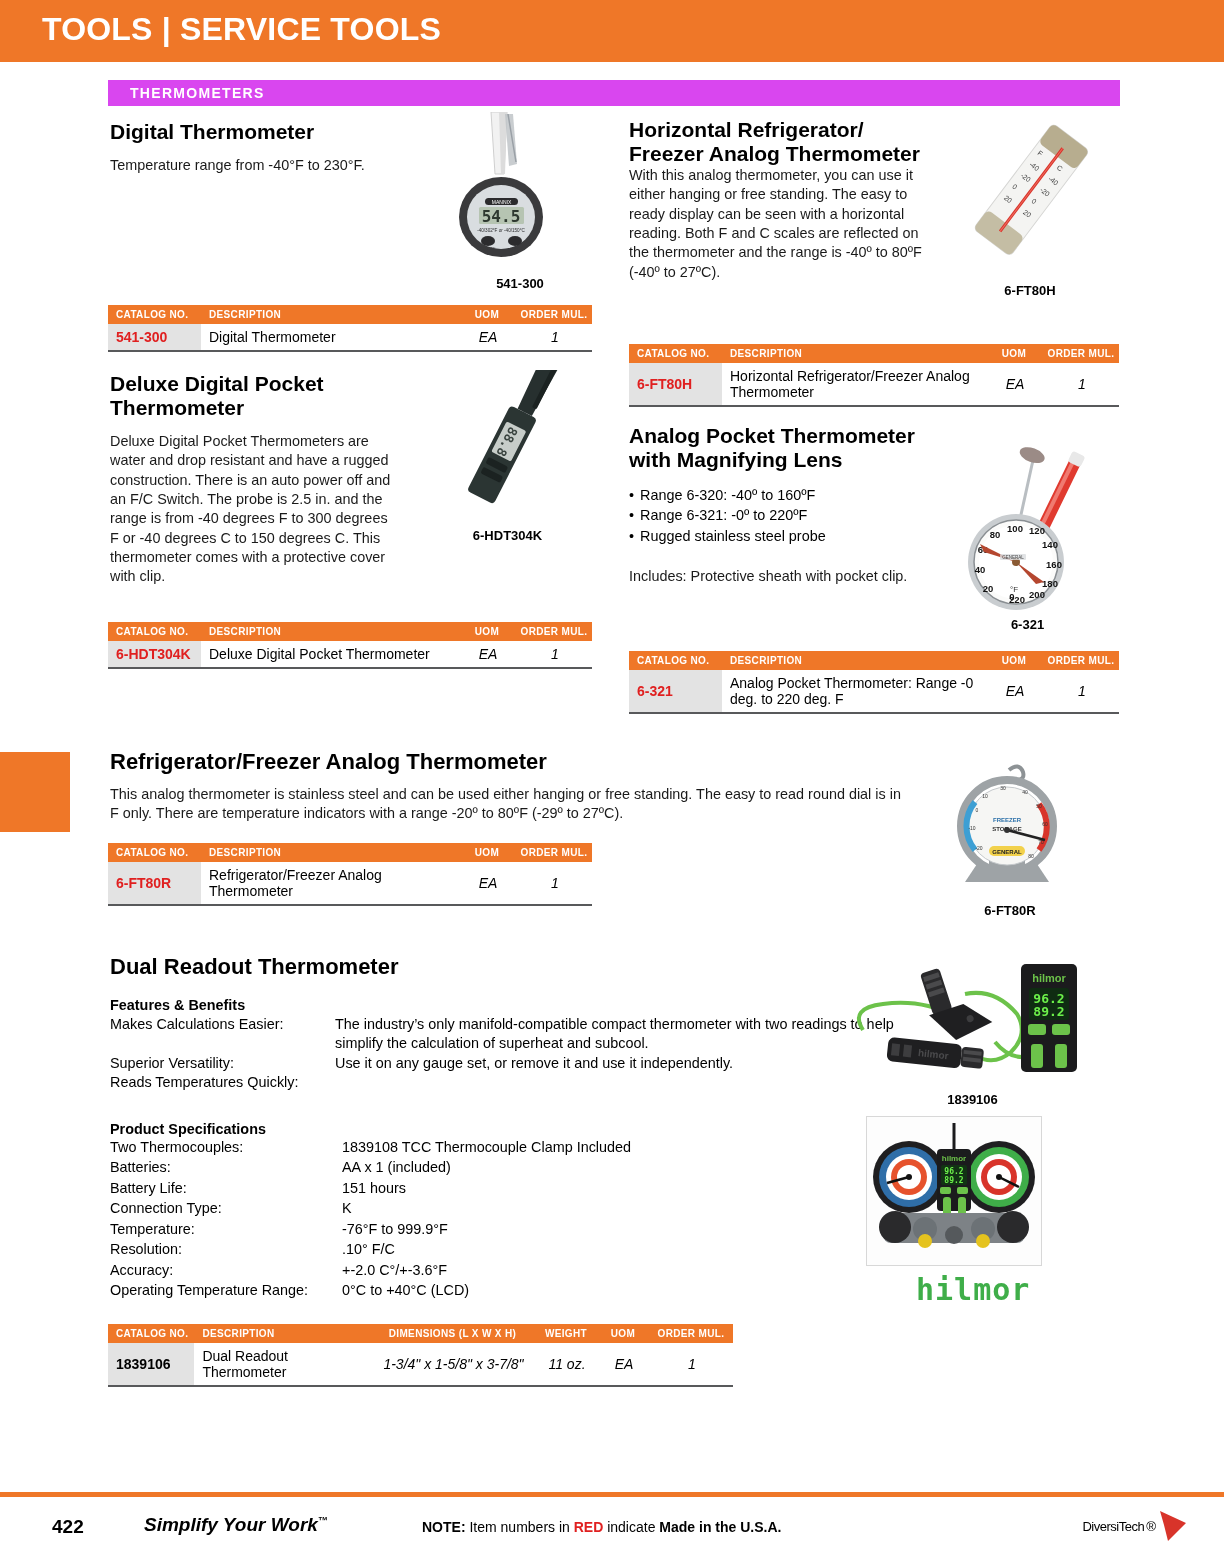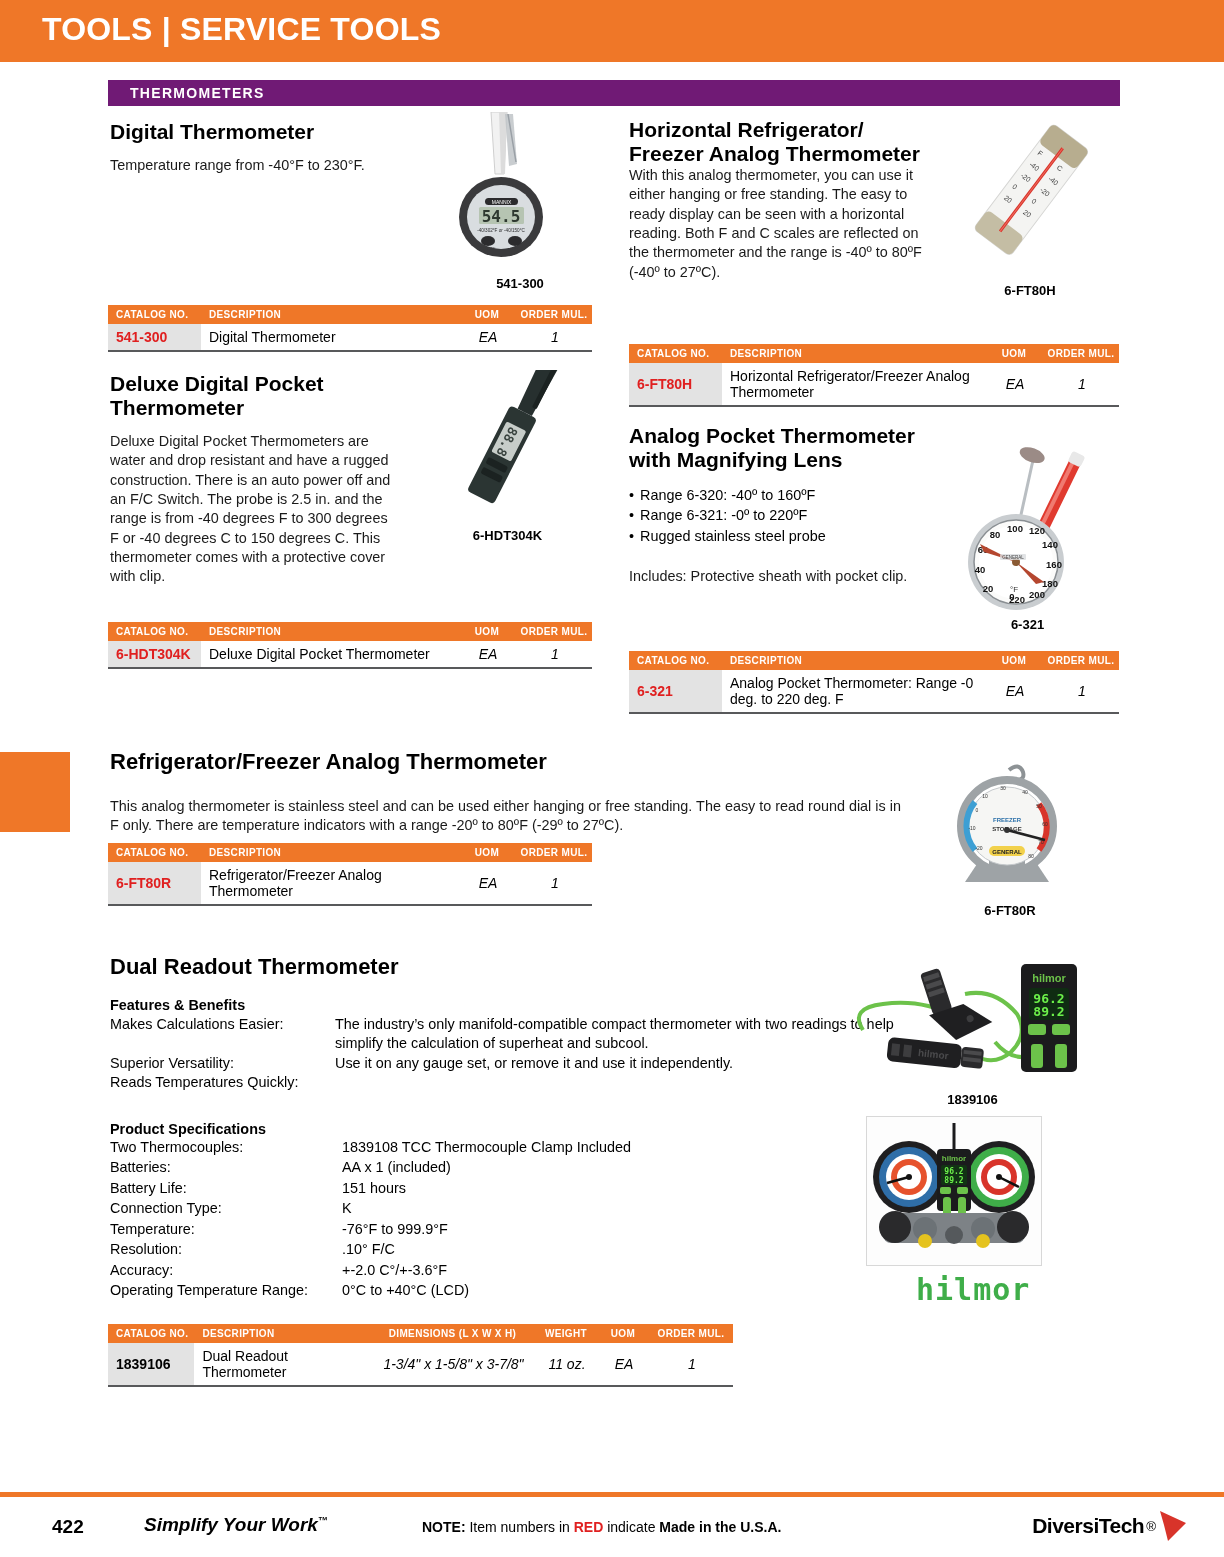--- a/index.html
+++ b/index.html
@@ -19,21 +19,21 @@
   }
   .top-banner-title {
     position: absolute; left: 42px; top: 11px;
     font-size: 32px; font-weight: bold; color: #fff;
     letter-spacing: 0.2px;
   }
 
   
   .section-banner {
     position: absolute; left: 108px; top: 80px; width: 1012px; height: 26px;
-    background: #701a75;
+    background: #d946ef;
   }
   .section-banner-label {
     position: absolute; left: 22px; top: 5px;
     color: #fff; font-size: 14px; font-weight: bold; letter-spacing: 1.3px;
   }
 
   
   .edge-tab {
     position: absolute; left: 0; top: 752px; width: 70px; height: 80px;
     background: #EF7728;
@@ -91,21 +91,21 @@
   .pg-num { position: absolute; left: 52px; top: 1516px; font-size: 19px; font-weight: bold; }
   .tagline { position: absolute; left: 144px; top: 1514px; font-size: 19px; font-weight: bold; font-style: italic; }
   .tagline sup { font-size: 10px; vertical-align: super; }
   .note { position: absolute; left: 422px; top: 1519px; font-size: 14px; }
   .note b { font-weight: bold; }
   .note .red { color: #E02020; font-weight: bold; }
   .brand {
     position: absolute; right: 36px; top: 1509px;
     display: flex; align-items: center; gap: 2px;
   }
-  .brand-word { font-size: 21px; font-weight: bold; letter-spacing: -0.5px; margin-left: 33px; }
+  .brand-word { font-size: 13px; font-weight: normal; letter-spacing: -0.5px; margin-left: 33px; }
 
   
   .illus { position: absolute; }
   .hilmor-box {
     position: absolute; left: 866px; top: 1116px; width: 176px; height: 150px;
     border: 1px solid #d8d8d8; background: #fff; overflow: hidden;
   }
   .hilmor-logo {
     position: absolute; left: 916px; top: 1272px;
     font-size: 30px; font-weight: bold; color: #3FAE49; letter-spacing: 1px;
@@ -370,21 +370,21 @@
           <td>Analog Pocket Thermometer: Range -0 deg. to 220 deg. F</td>
           <td class="c">EA</td>
           <td class="c">1</td>
         </tr>
       </tbody>
     </table>
   </div>
 
   <div class="illus" style="left:110px; top:750px; width:800px;">
     <div class="prod-title big">Refrigerator/Freezer Analog Thermometer</div>
-    <div class="body-text" style="margin-top:22px;">This analog thermometer is stainless steel and can be used either hanging or free standing. The easy to read round dial is in F only. There are temperature indicators with a range -20º to 80ºF (-29º to 27ºC).</div>
+    <div class="body-text" style="margin-top:10px;">This analog thermometer is stainless steel and can be used either hanging or free standing. The easy to read round dial is in F only. There are temperature indicators with a range -20º to 80ºF (-29º to 27ºC).</div>
   </div>
 
   <div class="illus" style="left:945px; top:760px; width:130px; height:140px;">
     <svg width="130" height="140" viewBox="0 0 130 140">
 
       <path d="M64 10 q10 -8 14 2 q2 7 -5 8" fill="none" stroke="#8d9295" stroke-width="4"></path>
 
       <circle cx="62" cy="66" r="46" fill="none" stroke="#9ea3a6" stroke-width="8"></circle>
 
       <path d="M32 104 L92 104 L104 122 L20 122 Z" fill="#9ea3a6"></path>

